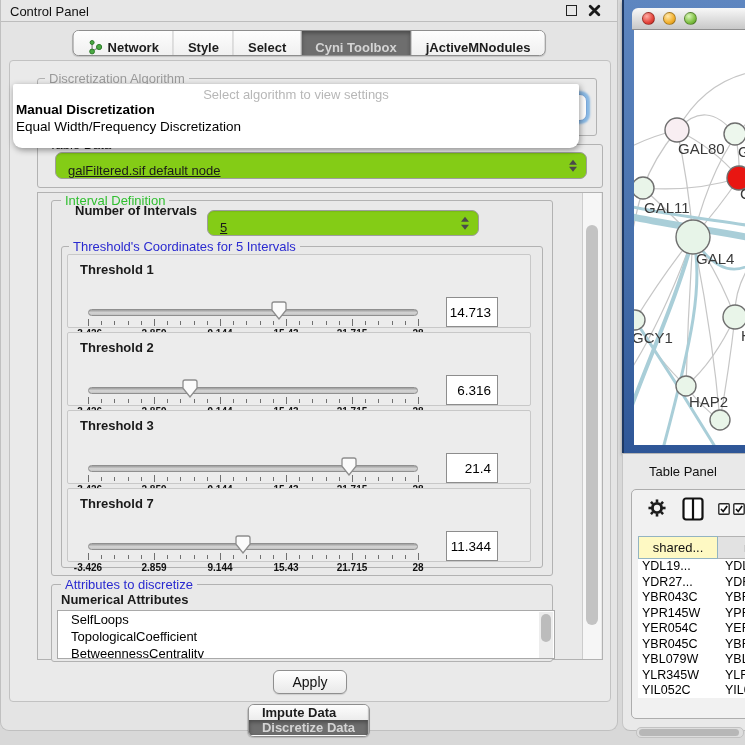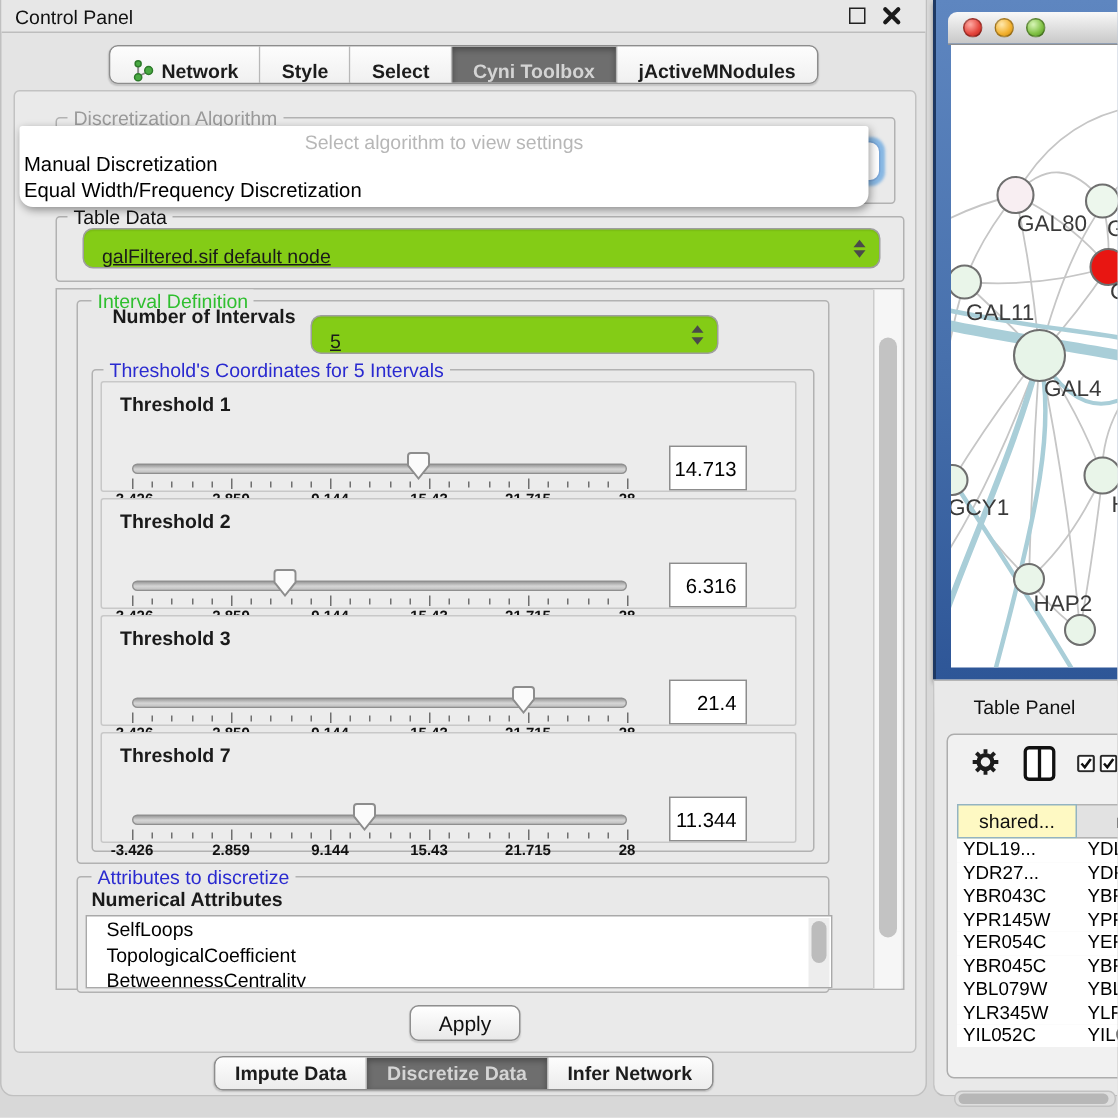--- a/index.html
+++ b/index.html
@@ -61,27 +61,27 @@
   #algo-group  { left:36px; top:78px; width:560px; height:58px; }
   #algo-title  { left:44px; top:71px; color:#9a9a9a; }
   #algo-combo {
     position:absolute; left:50px; top:94px; width:536px; height:27px;
     background:#fff; border:1px solid #7aa7d8; border-radius:7px;
     box-shadow:0 0 2px 2.5px rgba(110,170,225,.8); z-index:5;
   }
   #algo-combo .stepper { position:absolute; right:9px; top:6px; }
 
   #popup {
-    position:absolute; left:12px; top:84px; width:566px; height:54px;
+    position:absolute; left:12px; top:84px; width:566px; height:64px;
     background:#fff; border-radius:2px 2px 9px 9px;
     box-shadow:1px 2px 6px rgba(0,0,0,.4); z-index:30; overflow:hidden;
   }
   #popup-placeholder { text-align:center; font-size:13px; color:#b7b7b7; padding-top:3px; height:17px; }
   .popup-option { font-size:13.5px; padding:1px 0 1px 3px; height:17px; color:#000; }
-  .popup-option.first { font-weight:normal; }
+  .popup-option.first { font-weight:bold; }
 
   #tabledata-group { left:36px; top:144px; width:566px; height:44px; }
   #tabledata-title { left:44px; top:137px; color:#111; }
   .combo {
     position:absolute; background:#84cc16; border:1px solid #9e9e9e; border-radius:7px;
     font-size:13px; display:flex; align-items:flex-end;
     box-shadow:inset 0 1px 1px rgba(0,0,0,.08);
     text-decoration:underline;
   }
   .combo .combo-text { padding-left:12px; }
@@ -157,22 +157,22 @@
   #apply-btn {
     position:absolute; left:272px; top:670px; width:74px; height:24px;
     background:linear-gradient(#ffffff,#e9e9e9);
     border:1px solid #8f8f8f; border-radius:6px;
     font-size:14px; text-align:center; line-height:22px; color:#111;
     box-shadow:0 1px 1px rgba(0,0,0,.12);
   }
 
   #bottom-tabs {
     position:absolute; top:704px; left:50%; transform:translateX(-50%);
-    display:flex; height:23px; border:1px solid #8d8d8d; border-radius:6px;
-    overflow:hidden; background:#f4f4f4; box-shadow:0 1px 1px rgba(0,0,0,.15);
+    display:flex; height:33px; border:1px solid #8d8d8d; border-radius:6px;
+    overflow:hidden; background:#f4f4f4; box-shadow:0 1px 1px rgba(0,0,0,.15);flex-direction:column;
   }
   #bottom-tabs .tab { padding:0 13px; }
 
   
   #network-window {
     position:absolute; left:622px; top:0; width:123px; height:453px;
     background:linear-gradient(180deg,#5e86c0,#466fab 55%,#2e5697);
     border-left:2px solid #1d3863;
     box-shadow:0 2px 3px rgba(0,0,0,.35);
   }

